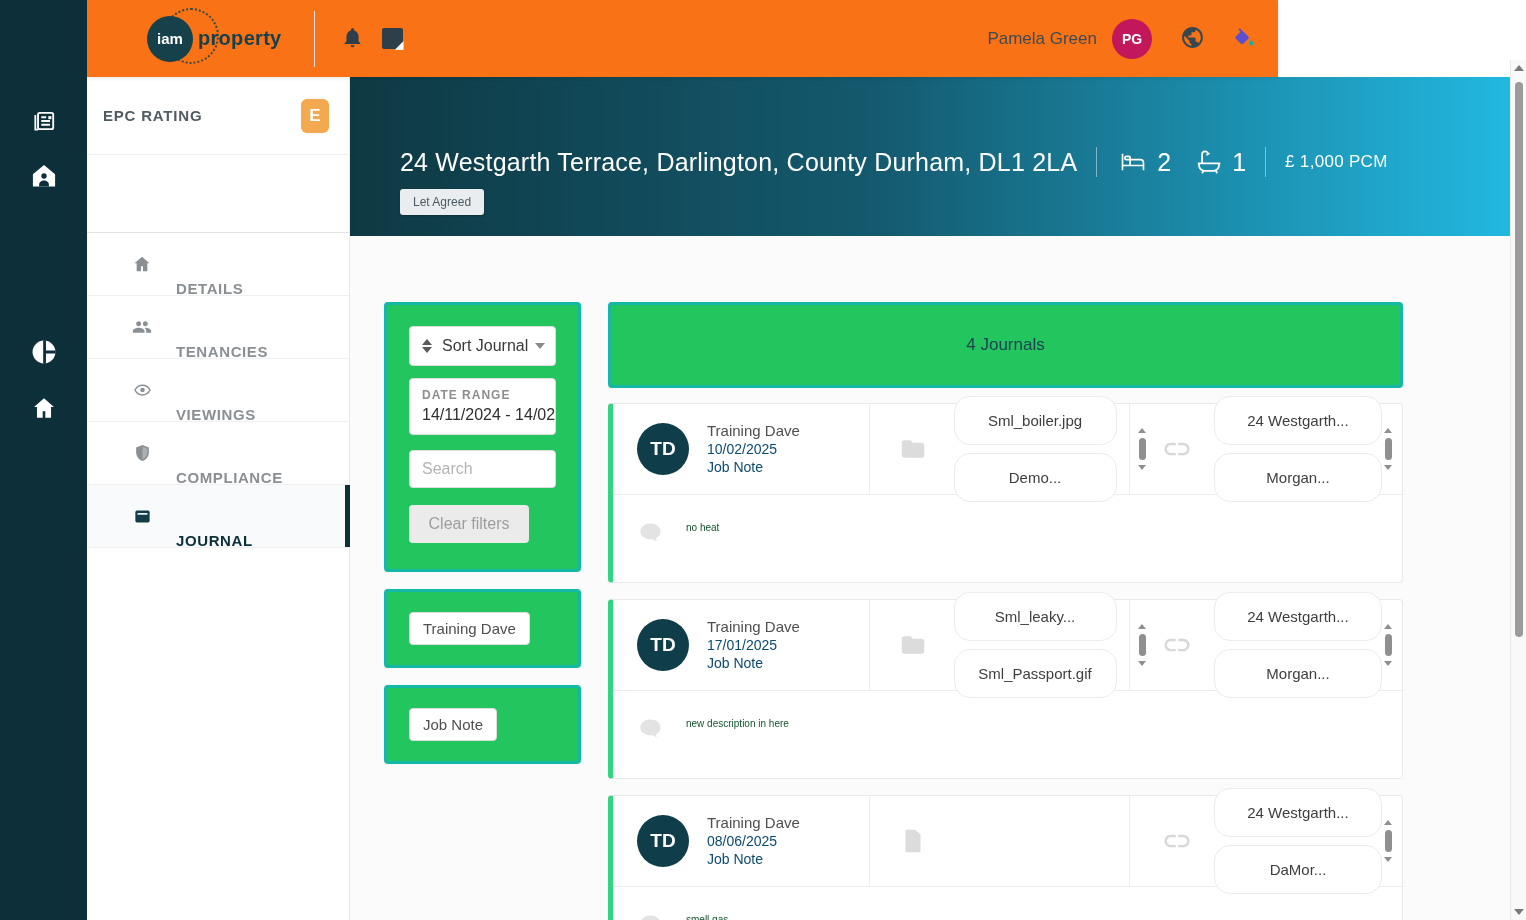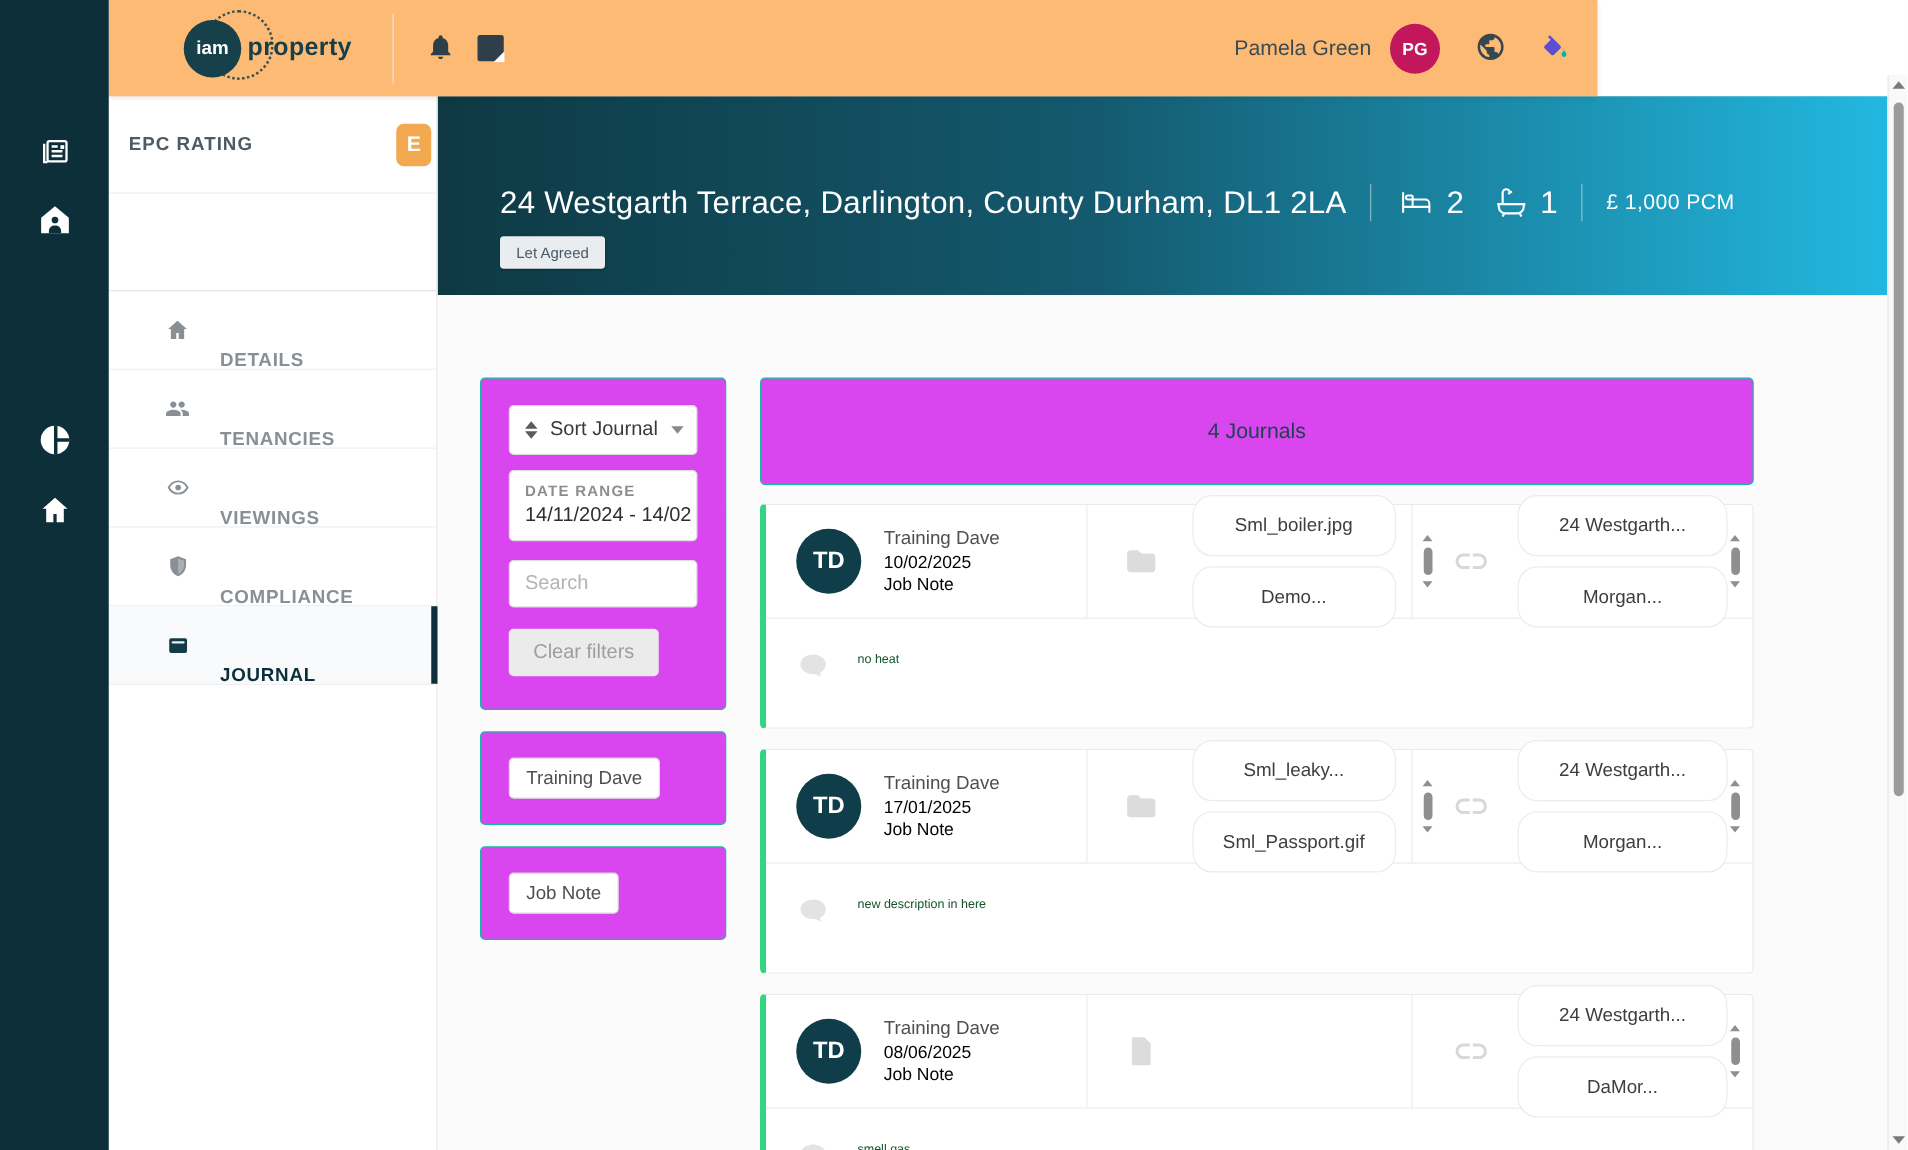--- a/index.html
+++ b/index.html
@@ -5,21 +5,21 @@
   * { margin:0; padding:0; box-sizing:border-box; }
   html,body { width:1526px; height:920px; overflow:hidden; background:#fff;
     font-family:"Liberation Sans", sans-serif; }
   .app { position:relative; width:1526px; height:920px; }
 
   
   .rail { position:absolute; left:0; top:0; width:87px; height:920px; background:#0c2f3a; z-index:8; }
   .rail-btn { position:absolute; left:0; width:87px; height:44px; display:flex; align-items:center; justify-content:center; cursor:pointer; }
 
   
-  .topbar { position:absolute; left:87px; top:0; width:1191px; height:77px; background:#fdba74;
+  .topbar { position:absolute; left:87px; top:0; width:1191px; height:77px; background:#f97316;
     box-shadow:0 1px 4px rgba(0,0,0,.10); display:flex; align-items:center; z-index:6; }
   .logo-wrap { position:relative; margin-left:60px; display:flex; align-items:center; height:56px; }
   .logo-ring { position:absolute; left:16px; top:-3px; width:56px; height:56px; border:2px dotted #16404a; border-radius:50%; opacity:.85; }
   .logo-circle { position:relative; width:46px; height:46px; border-radius:50%; background:#16404a; color:#fff;
     display:flex; align-items:center; justify-content:center; font-weight:bold; font-size:15px; z-index:1; }
   .logo-text { position:relative; z-index:2; margin-left:5px; font-size:20px; font-weight:bold; color:#16404a; letter-spacing:.3px; }
   .topbar-divider { width:1px; height:56px; background:#e3e3e3; margin-left:32px; }
   .icon-btn { background:none; border:none; cursor:pointer; display:flex; align-items:center; justify-content:center; }
   .bell-btn { margin-left:26px; }
   .note-btn { margin-left:18px; }
@@ -28,21 +28,21 @@
     clip-path:polygon(0 100%,100% 0,100% 100%); }
   .topbar-spacer { flex:1; }
   .user-name { font-size:17px; color:#3c4b53; }
   .avatar-pg { width:40px; height:40px; border-radius:50%; background:#c2185b; color:#fff; font-size:14px; font-weight:bold;
     display:flex; align-items:center; justify-content:center; margin-left:15px; cursor:pointer; }
   .globe-btn { margin-left:28px; }
   .paint-btn { margin-left:26px; margin-right:22px; }
 
   
   .subnav { position:absolute; left:87px; top:77px; width:263px; height:843px; background:#fff; border-right:1px solid #e9e9e9; z-index:5; }
-  .epc-head { height:78px; display:flex; align-items:center; justify-content:space-between; padding:0 4px 0 16px; border-bottom:1px solid #efefef; }
+  .epc-head { height:78px; display:flex; align-items:center; justify-content:space-between; padding:0 20px 0 16px; border-bottom:1px solid #efefef; }
   .epc-label { font-size:15px; font-weight:bold; color:#4f5b62; letter-spacing:.8px; }
   .epc-badge { width:28px; height:34px; border-radius:6px; background:#f2a94f; color:#fff; font-weight:bold; font-size:17px;
     display:flex; align-items:center; justify-content:center; }
   .epc-space { height:78px; border-bottom:1px solid #e4e4e4; }
   .nav-item { position:relative; height:63px; display:flex; align-items:center; padding-left:44px; border-bottom:1px solid #f0f0f0; cursor:pointer; }
   .nav-item .nav-ico { width:22px; height:22px; margin-right:23px; display:flex; align-items:center; justify-content:center; }
   .nav-label { font-size:15px; font-weight:bold; color:#8a8f94; letter-spacing:.6px;margin-top:48px; }
   .nav-item.active { background:#f8fafb; }
   .nav-item.active .nav-label { color:#0c2f3a; }
   .nav-item.active::after { content:""; position:absolute; right:-1px; top:0; width:5px; height:100%; background:#0c2f3a; }
@@ -56,21 +56,21 @@
   .hero-stat { display:flex; align-items:center; }
   .hero-stat + .hero-stat { margin-left:22px; }
   .hero-stat svg { display:block; }
   .hero-num { font-size:25px; margin-left:7px; }
   .hero-price { font-size:17px; letter-spacing:.3px; white-space:nowrap; }
   .status-chip { display:inline-block; margin-top:12px; background:#e9edf0; color:#4a5a63; font-size:12px;
     padding:6px 13px; border-radius:3px; box-shadow:0 1px 2px rgba(0,0,0,.25); }
 
   
   .main-body { position:absolute; left:350px; top:236px; width:1160px; height:684px; background:#fbfbfb; overflow:hidden; z-index:3; }
-  .panel { background:#d946ef; border:1px solid #14b8a6; border-radius:4px; }
+  .panel { background:#22c55e; border:3px solid #14b8a6; border-radius:4px; }
 
   .filter-col { position:absolute; left:34px; top:66px; width:197px; }
   .filter-panel { padding:21px 22px 26px 22px; }
   .sort-box { height:40px; border:1px solid #dedede; border-radius:4px; display:flex; align-items:center; padding:0 10px 0 12px; cursor:pointer; background:#fff; }
   .sort-tris { display:flex; flex-direction:column; margin-right:10px; }
   .tri-u-s { width:0; height:0; border-left:5px solid transparent; border-right:5px solid transparent; border-bottom:6px solid #5a5a5a; margin-bottom:2px; }
   .tri-d-s { width:0; height:0; border-left:5px solid transparent; border-right:5px solid transparent; border-top:6px solid #5a5a5a; }
   .sort-label { font-size:16px; color:#3a3a3a; flex:1; }
   .sort-caret { width:0; height:0; border-left:5px solid transparent; border-right:5px solid transparent; border-top:6px solid #8a8a8a; }
   .date-box { margin-top:12px; border:1px solid #dedede; border-radius:4px; padding:9px 0 10px 12px; cursor:pointer; background:#fff; overflow:hidden; }
@@ -89,21 +89,21 @@
   .count-panel { height:86px; display:flex; align-items:center; justify-content:center; margin-bottom:15px; }
   .count-text { font-size:17px; font-weight:500; color:#1d4250; }
 
   .entry { background:#fff; border:1px solid #e9e9e9; border-left:5px solid #34d483; border-radius:4px; margin-bottom:16px; }
   .entry-head { height:91px; display:flex; align-items:stretch; border-bottom:1px solid #ededed; }
   .col-author { width:257px; display:flex; align-items:center; padding-left:24px; }
   .avatar-td { width:52px; height:52px; border-radius:50%; background:#0f3d49; color:#fff; font-size:19px; font-weight:bold;
     display:flex; align-items:center; justify-content:center; flex:0 0 52px; }
   .author-meta { margin-left:18px; line-height:18px; }
   .author-name { font-size:15px; color:#4f4f4f; }
-  .author-date, .author-type { font-size:14px; color:#000000; }
+  .author-date, .author-type { font-size:14px; color:#0c4a6e; }
   .col-attach { width:262px; border-left:1px solid #ededed; display:flex; align-items:center; padding-left:26px; }
   .col-links { flex:1; border-left:1px solid #ededed; display:flex; align-items:center; padding-right:4px; }
   .pill-stack { display:flex; flex-direction:column; gap:8px; margin-left:24px; }
   .pill { width:163px; height:49px; border:1px solid #ececec; border-radius:16px; background:#fff; font-size:15px; color:#3e3e3e;
     display:flex; align-items:center; justify-content:center; cursor:pointer; white-space:nowrap; overflow:hidden; }
   .col-links .pill-stack { margin-left:20px; }
   .col-links .pill { width:168px; }
   .mini-scroll { width:12px; display:flex; flex-direction:column; align-items:center; margin-left:6px; cursor:pointer; }
   .ms-up { width:0; height:0; border-left:4px solid transparent; border-right:4px solid transparent; border-bottom:5px solid #8f8f8f; }
   .ms-down { width:0; height:0; border-left:4px solid transparent; border-right:4px solid transparent; border-top:5px solid #8f8f8f; }

